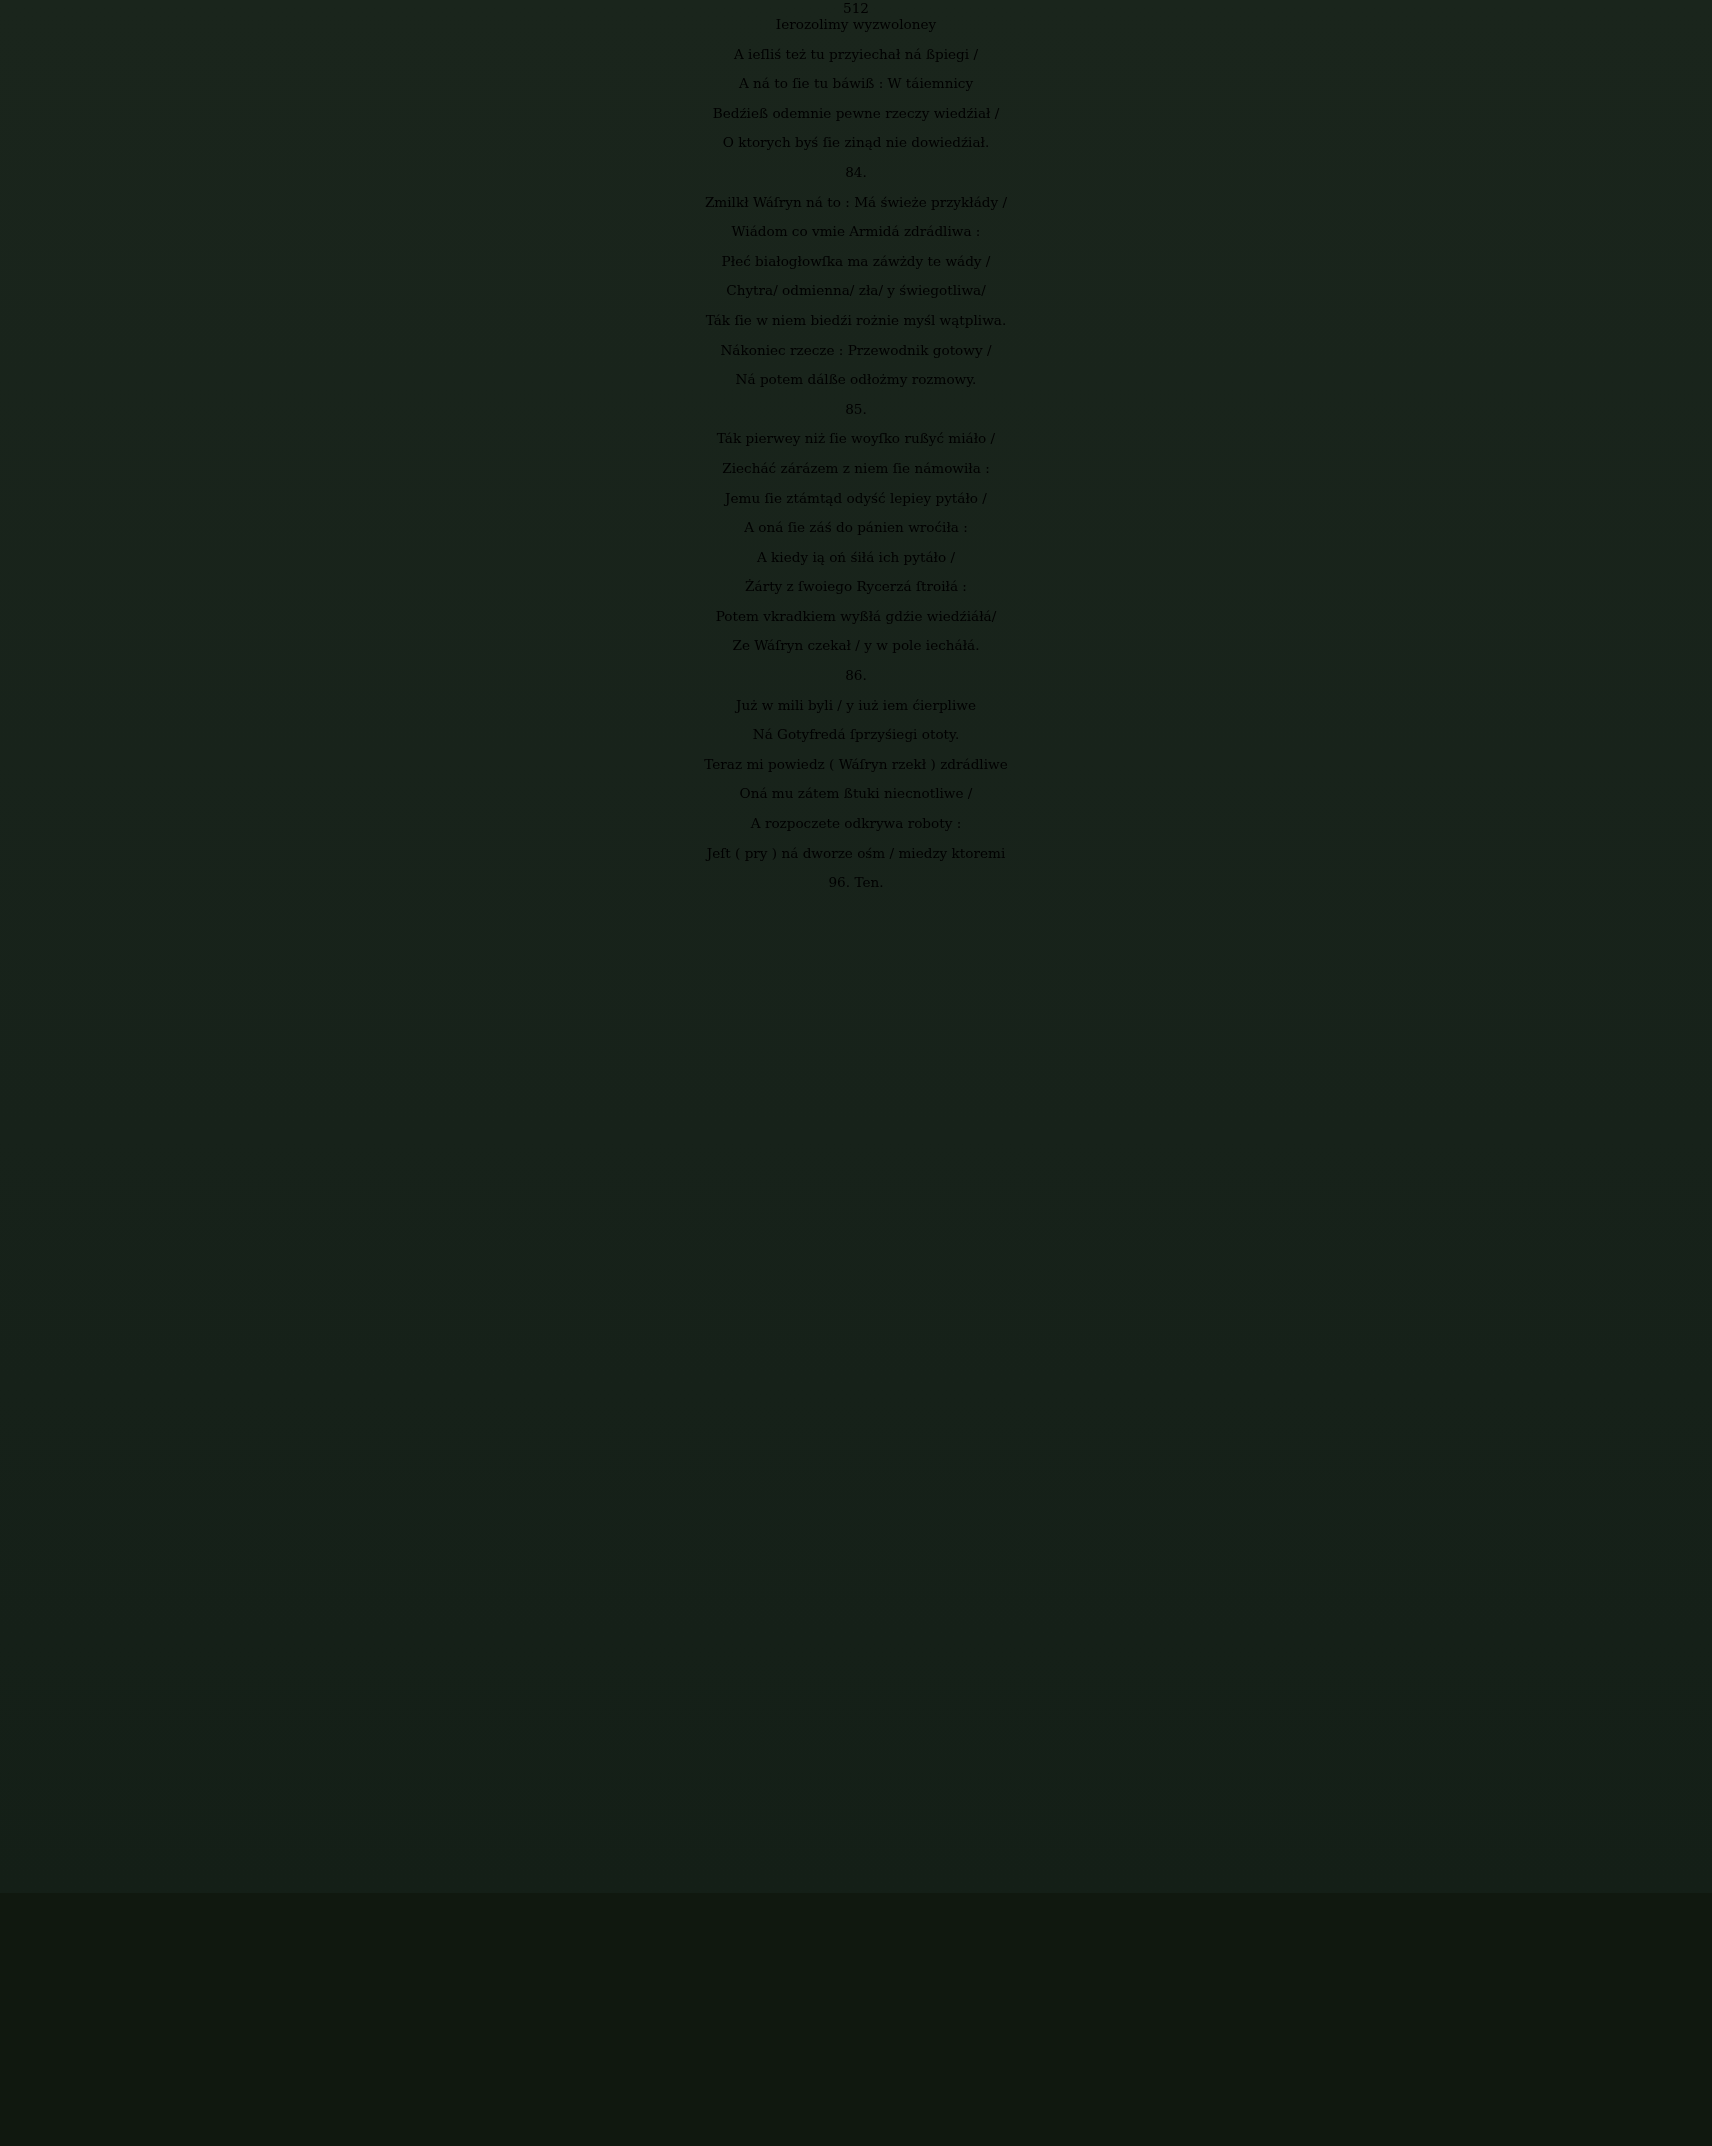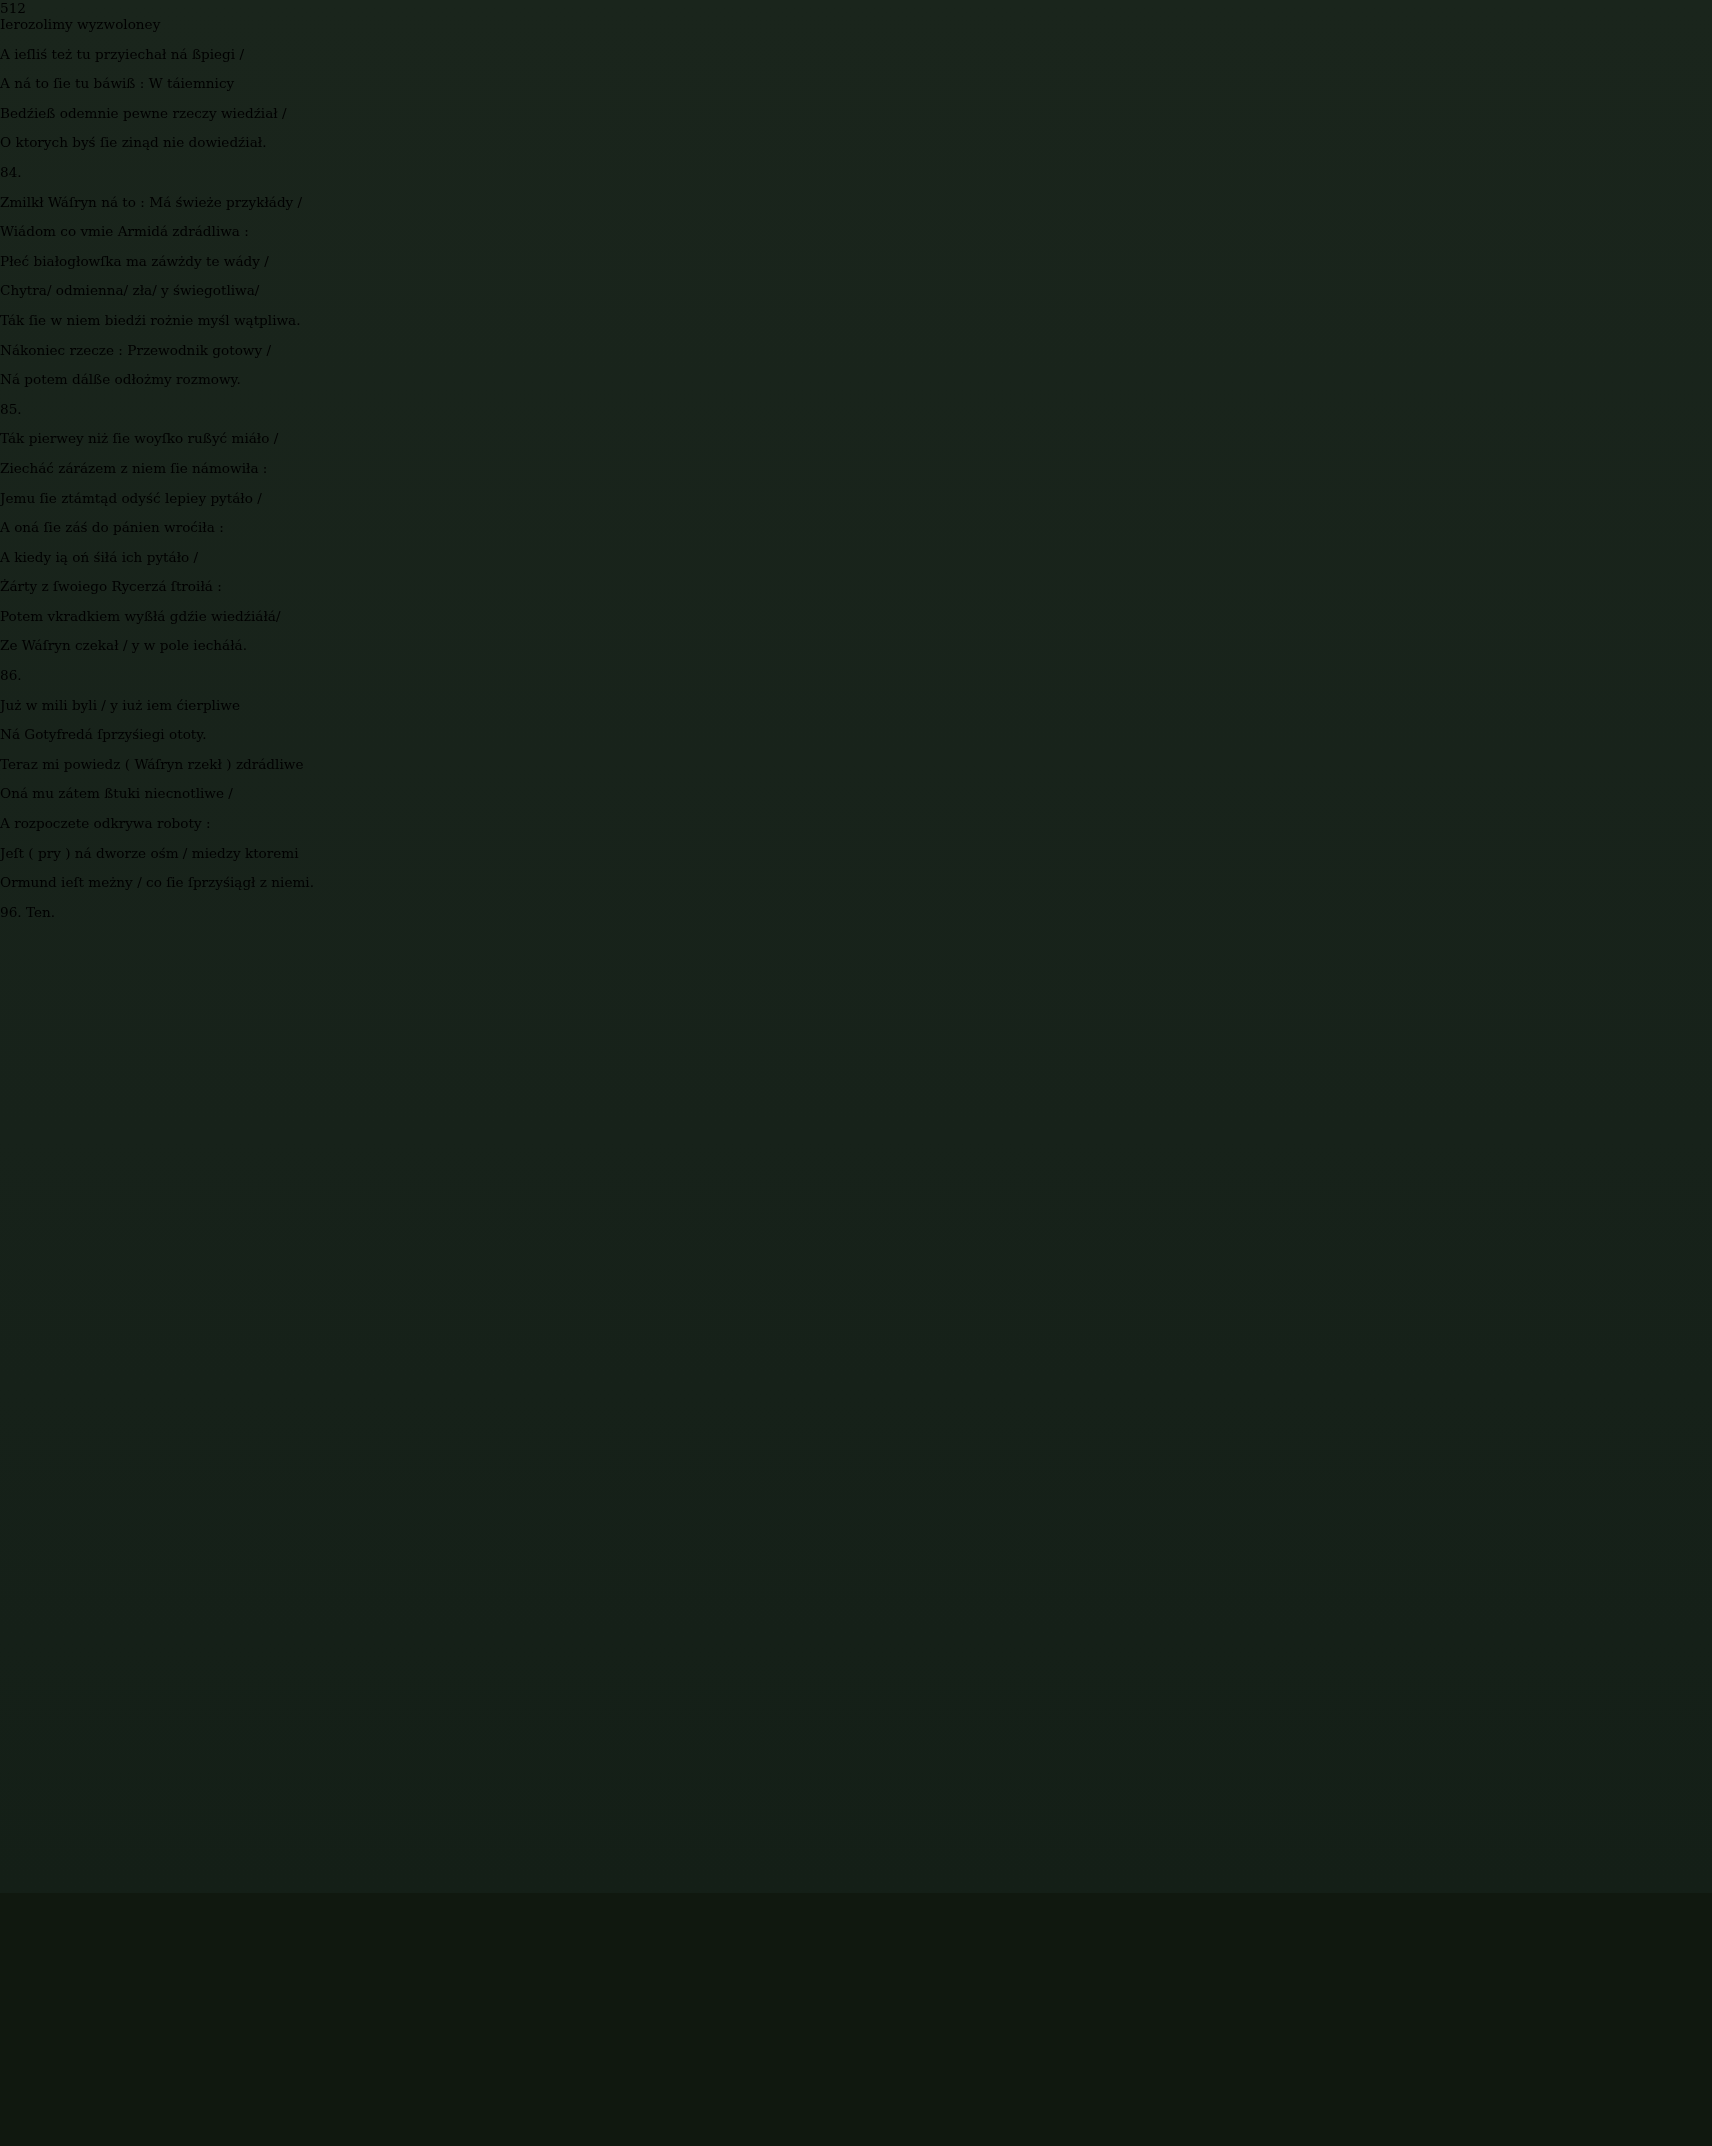--- a/index.html
+++ b/index.html
@@ -1,18 +1,18 @@
 <!DOCTYPE html>
 <html style="font-size:13.6px"><head>
 <meta charset="utf-8">
 <style>
   html,body{margin:0;padding:0;background:#10180f;}
   .scene{position:relative;width:1712px;height:1893px;overflow:hidden;
          background:linear-gradient(180deg,#1a251c 0%,#17221a 60%,#141f17 100%);
-         font-family:"DejaVu Serif", "Liberation Serif", serif;}
+         font-family:"DejaVu Serif", "Liberation Serif", serif;text-align:center;}
 
   
   .top-edge{position:absolute;left:92px;top:-12px;width:1448px;height:143px;
     background:repeating-linear-gradient(0deg,#8a6b4e 0 3.4px,#b79c79 3.4px 6.8px,#a0array 0;}
   .top-edge{background:repeating-linear-gradient(0deg,#86674b 0 3.4px,#b79c79 3.4px 6.8px,#97795a 6.8px 9.4px,#cdb491 9.4px 12.8px,#7c5f45 12.8px 15.3px);
     transform:rotate(-1.6deg);border-radius:0 37px 25.6px 0;
     clip-path:polygon(0 0,100% 0,100% 62%,72% 78%,34% 92%,0 100%);
     box-shadow:0 5.1px 12px rgba(30,25,15,.45);}
   .top-curl{position:absolute;left:1458px;top:-5.1px;width:208px;height:119px;
     background:linear-gradient(108deg,#756048 0%,#9a8465 34%,#6d6350 58%,#3b3c2e 78%,#232a20 100%);
@@ -148,20 +148,19 @@
       <p class="verse-line ink s85">Potem vkradkiem wyßłá gdźie wiedźiáłá/</p>
       <p class="verse-line ink s85">Ze Wáſryn czekał / y w pole iecháłá.</p>
 
       <p class="stanza-number ink">86.</p>
       <p class="verse-line ink s86f">Już w mili byli / y iuż iem ćierpliwe</p>
       <p class="verse-line ink s86">Ná Gotyfredá ſprzyśiegi ototy.</p>
       <p class="verse-line ink s86">Teraz mi powiedz ( Wáſryn rzekł ) zdrádliwe</p>
       <p class="verse-line ink s86">Oná mu zátem ßtuki niecnotliwe /</p>
       <p class="verse-line ink s86">A rozpoczete odkrywa roboty :</p>
       <p class="verse-line ink s86">Jeſt ( pry ) ná dworze ośm / miedzy ktoremi</p>
-      <p class="verse-line ink s86">Ormund ieſt meżny / co ſie ſprzyśiągł z niemi.</p>
     </div>
 
     <div class="catchword ink">96. Ten.</div>
   </div>
 
 </div>
 
 
 </body></html>

